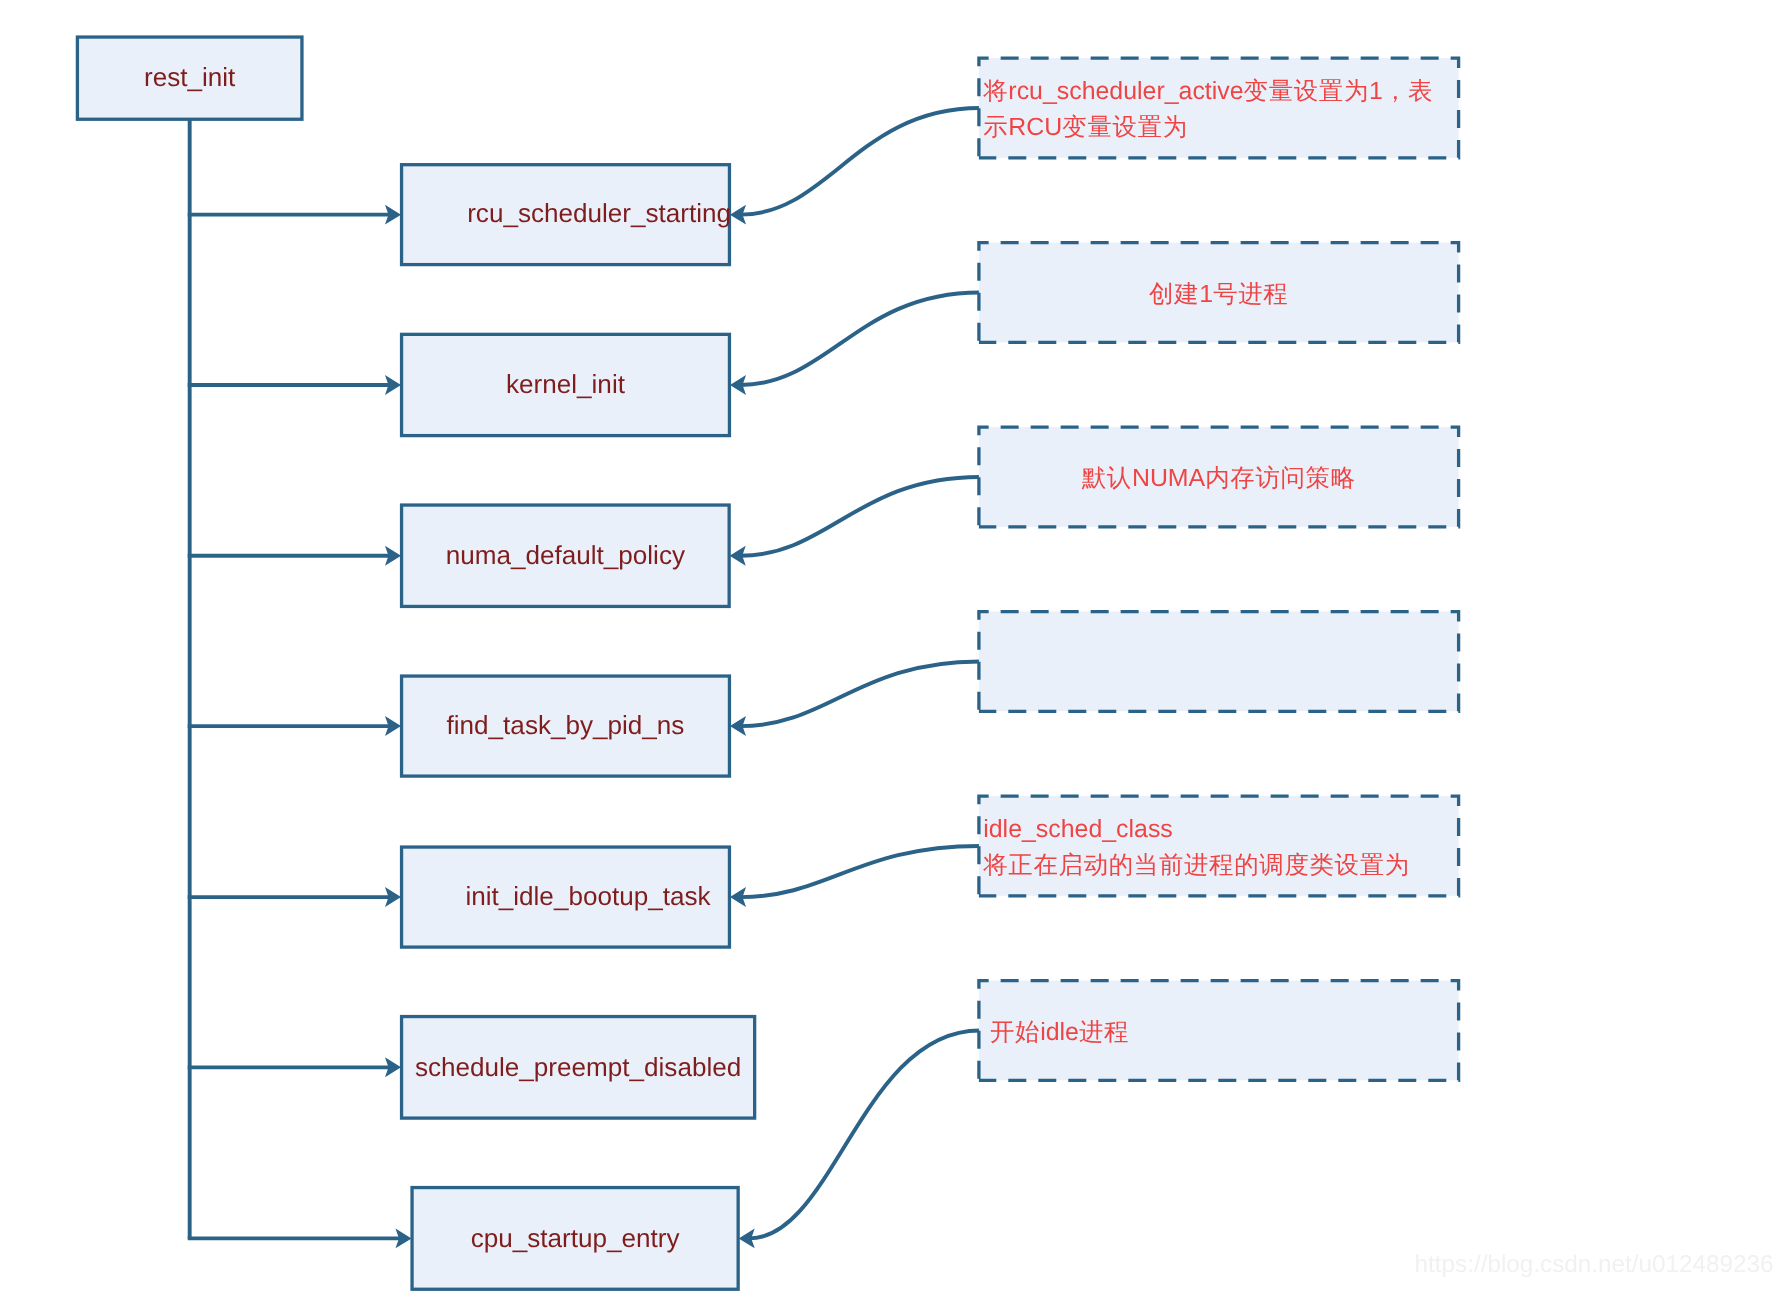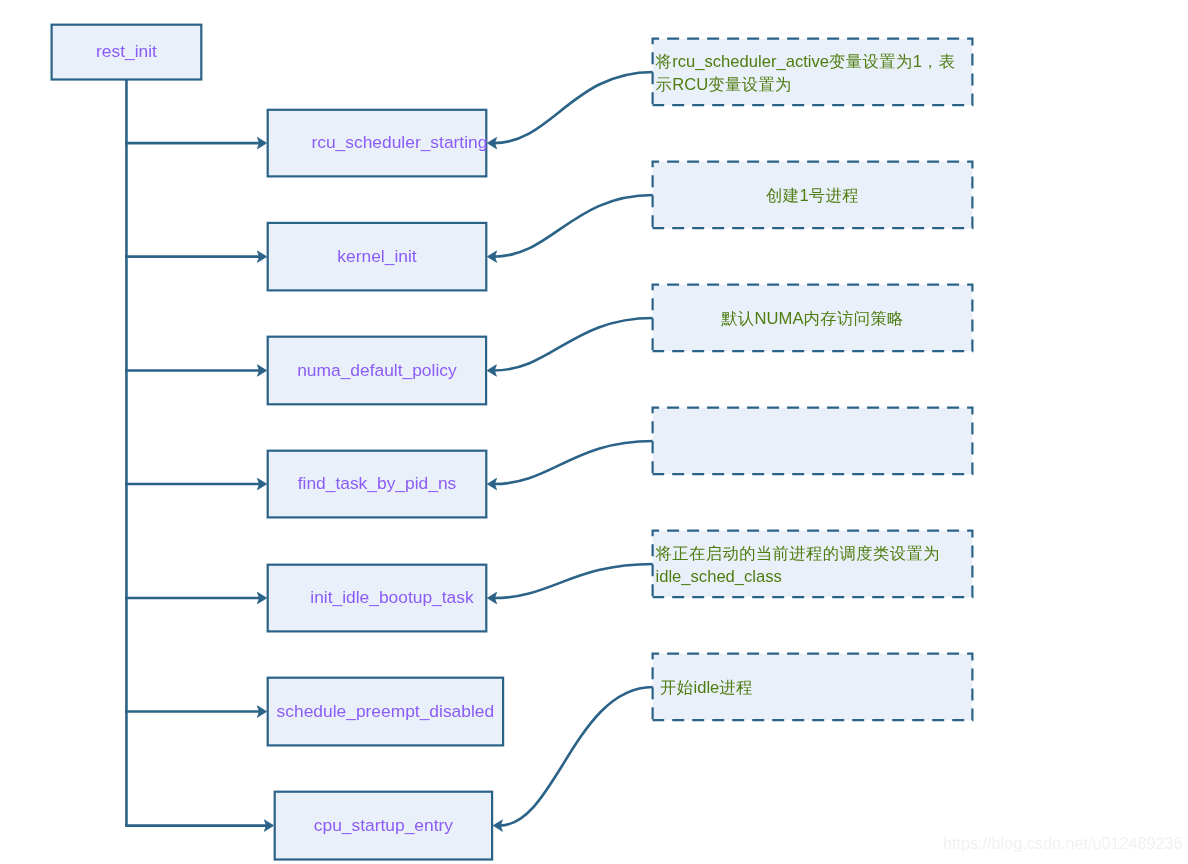--- a/index.html
+++ b/index.html
@@ -2,25 +2,25 @@
 <html><head>
 <meta charset="utf-8">
 <title>rest_init call flow</title>
 <style>
   html,body{margin:0;padding:0;background:#ffffff;}
   body{width:1188px;height:864px;overflow:hidden;
        font-family:"Liberation Sans","DejaVu Sans",sans-serif;}
   #canvas{position:relative;width:1188px;height:864px;background:#ffffff;}
   svg.layer{position:absolute;left:0;top:0;width:1188px;height:864px;}
   .lbl{position:absolute;box-sizing:border-box;display:flex;
-       align-items:center;justify-content:center;color:#8b5cf6;
+       align-items:center;justify-content:center;color:#7f1d1d;
        font-size:17.4px;line-height:1.25;white-space:nowrap;}
   .lbl > span{position:relative;top:0.2px;}
   .ntext{position:absolute;box-sizing:border-box;display:flex;
-       align-items:center;color:#4d7c0f;font-size:16.6px;}
+       align-items:center;color:#ef4444;font-size:16.6px;}
   .ntext .inner{width:100%;padding:0 4px;box-sizing:border-box;position:relative;top:1.3px;}
   .ntext .inner > div{white-space:nowrap;line-height:23.5px;}
   .ntext .cjk{font-size:16.3px;letter-spacing:0.45px;}
   .ntext.c .inner{text-align:center;}
   .wm{position:absolute;color:#f1f1f1;font-size:16.2px;white-space:nowrap;}
 </style>
 </head>
 <body>
 
 <div id="canvas">
@@ -113,22 +113,22 @@
         <div class="inner">
           <div><span class="cjk">默认</span><span class="lat">NUMA</span><span class="cjk">内存访问策略</span></div>
         </div>
       </div>
       <div class="ntext" style="left: 651.5px; top: 406.6px; width: 322px; height: 68.7px;">
         <div class="inner">
         </div>
       </div>
       <div class="ntext" style="left: 651.5px; top: 529.6px; width: 322px; height: 68.7px;">
         <div class="inner">
+          <div><span class="lat">idle_sched_class</span></div>
           <div><span class="cjk">将正在启动的当前进程的调度类设置为</span></div>
-          <div><span class="lat">idle_sched_class</span></div>
         </div>
       </div>
       <div class="ntext" style="left: 656px; top: 652.6px; width: 322px; height: 68.7px;">
         <div class="inner">
           <div><span class="cjk">开始</span><span class="lat">idle</span><span class="cjk">进程</span></div>
         </div>
       </div>
     </div>
   <div class="wm" style="left: 943px; top: 834px; color: rgb(241, 241, 241);">https://blog.csdn.net/u012489236</div>
 </div>

